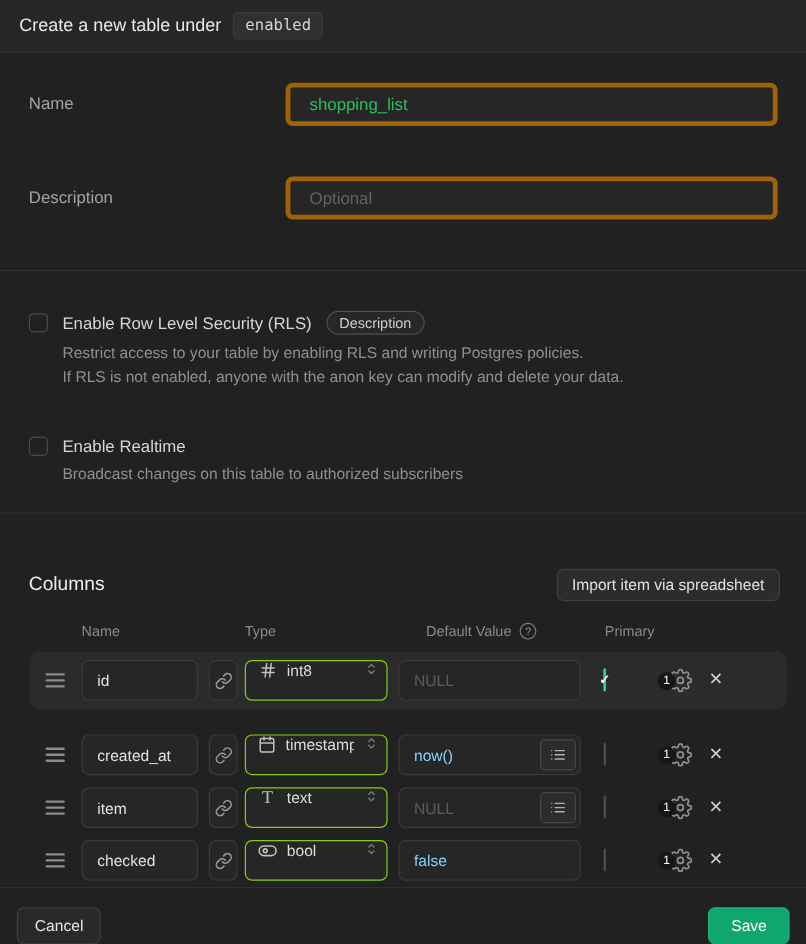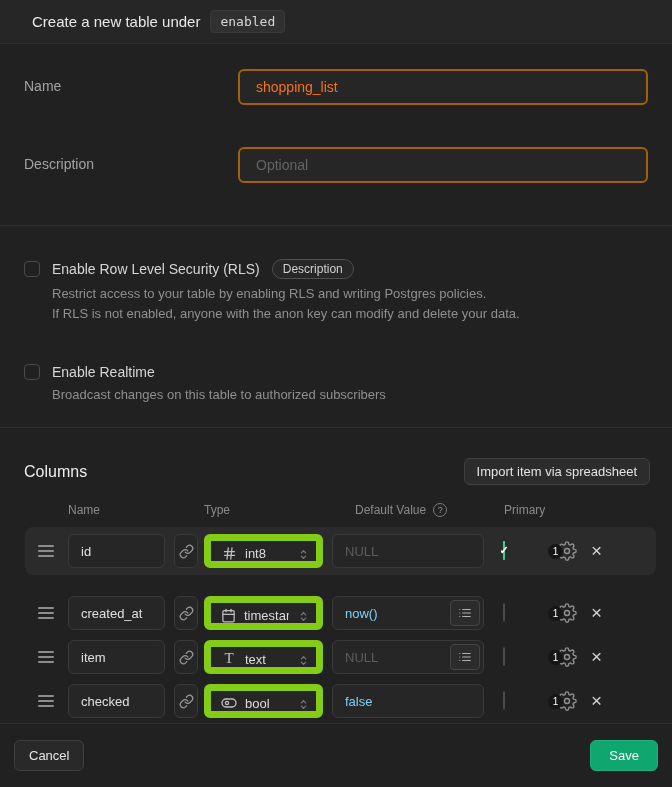--- a/index.html
+++ b/index.html
@@ -5,35 +5,35 @@
   * { margin:0; padding:0; box-sizing:border-box; }
   html,body { background:#141414; }
   body { font-family:"Liberation Sans", sans-serif; }
   .dialog {
     width:672px; height:787px; background:#212121; color:#ededed;
     display:flex; flex-direction:column; overflow:hidden;
   }
   
   .dlg-header {
     height:44px; flex:0 0 44px; background:#262626; border-bottom:1px solid #2f2f2f;
-    display:flex; align-items:center; padding:0 32px; gap:10px;
+    display:flex; align-items:center; padding:0 16px; gap:10px;
   }
   .dlg-title { font-size:15px; color:#e8e8e8; }
   .schema-badge {
     font-family:"DejaVu Sans Mono","Liberation Mono",monospace;
     font-size:13px; color:#d6d6d6; background:#303030; border:1px solid #3a3a3a;
     border-radius:4px; padding:3px 9px;
   }
   
   .form-section { flex:0 0 174px; padding:25px 24px 0; border-bottom:1px solid #2f2f2f; }
   .field-row { display:flex; align-items:flex-start; margin-bottom:42px; }
   .field-label { flex:0 0 214px; font-size:14px; color:#a3a3a3; padding-top:9px; }
   .text-input {
-    width:410px; height:36px; background:#262626; border:2px solid #a16207;
-    border-radius:6px; color:#f97316; font-size:14px; padding:0 16px; outline:none;
+    width:410px; height:36px; background:#262626; border:4px solid #a16207;
+    border-radius:6px; color:#22c55e; font-size:14px; padding:0 16px; outline:none;
     font-family:"Liberation Sans", sans-serif;
   }
   .text-input::placeholder { color:#646464; }
   
   .options-section { flex:0 0 202px; padding:33px 24px 0; border-bottom:1px solid #2f2f2f; }
   .opt-row { display:flex; align-items:center; gap:12px; }
   .checkbox {
     width:16px; height:16px; border:1px solid #4b4b4b; border-radius:4px;
     background:transparent; flex:0 0 16px; cursor:pointer; position:relative;
   }
@@ -45,21 +45,21 @@
   }
   .opt-label { font-size:14px; color:#d6d6d6; }
   .pill-badge {
     font-size:12px; color:#cfcfcf; border:1px solid #4f4f4f; border-radius:999px;
     padding:2px 10px; background:#272727;
   }
   .opt-desc { margin:5px 0 0 28px; font-size:13px; color:#8f8f8f; line-height:20px; }
   .opt-gap { height:40px; }
   
   .columns-section { flex:1 1 auto; padding-top:30px; }
-  .columns-head { display:flex; align-items:center; justify-content:space-between; padding:0 22px 0 24px; }
+  .columns-head { display:flex; align-items:center; justify-content:space-between; padding:0 22px 0 24px;margin-top:16px; }
   .columns-title { font-size:16px; color:#ededed; font-weight:400; }
   .btn { cursor:pointer; border-radius:6px; font-family:"Liberation Sans",sans-serif; }
   .btn-secondary {
     background:#2c2c2c; border:1px solid #3f3f3f; color:#e2e2e2; font-size:13px; padding:5px 12px;
   }
   .table-headers {
     display:flex; align-items:center; margin:18px 0 0 25px; font-size:12px; color:#8a8a8a;
   }
   .th-spacer { width:29px; }
   .th-name { width:150px; padding-left:14px; }
@@ -80,22 +80,22 @@
   .cell-input {
     margin-left:14px; width:97px; height:34px; background:#262626; border:1px solid #3a3a3a;
     border-radius:6px; color:#e0e0e0; font-size:13px; padding:0 12px; outline:none;
     font-family:"Liberation Sans",sans-serif;
   }
   .link-btn {
     margin-left:9px; width:24px; height:34px; background:#262626; border:1px solid #3a3a3a;
     border-radius:6px; display:flex; align-items:center; justify-content:center; cursor:pointer;
   }
   .type-select {
-    margin-left:6px; width:119px; height:34px; background:#262626; border:7px solid #84cc16;
-    border-radius:6px; display:flex; align-items:flex-end; padding:0 6px 0 10px; gap:8px;
+    margin-left:6px; width:119px; height:34px; background:#262626; border:1px solid #84cc16;
+    border-radius:6px; display:flex; align-items:flex-start; padding:0 6px 0 10px; gap:8px;
     cursor:pointer; position:relative;
   }
   .type-icon { width:16px; display:flex; justify-content:center; color:#b5b5b5; font-size:14px; }
   .type-label { font-size:13px; color:#dcdcdc; flex:1 1 auto; overflow:hidden; white-space:nowrap; }
   .chevrons { color:#787878; display:flex; }
   .default-wrap { margin-left:9px; width:152px; height:34px; position:relative; }
   .default-input {
     width:100%; height:100%; background:#262626; border:1px solid #3a3a3a; border-radius:6px;
     color:#7dd3fc; font-size:13px; padding:0 12px; outline:none;
     font-family:"Liberation Sans",sans-serif;

